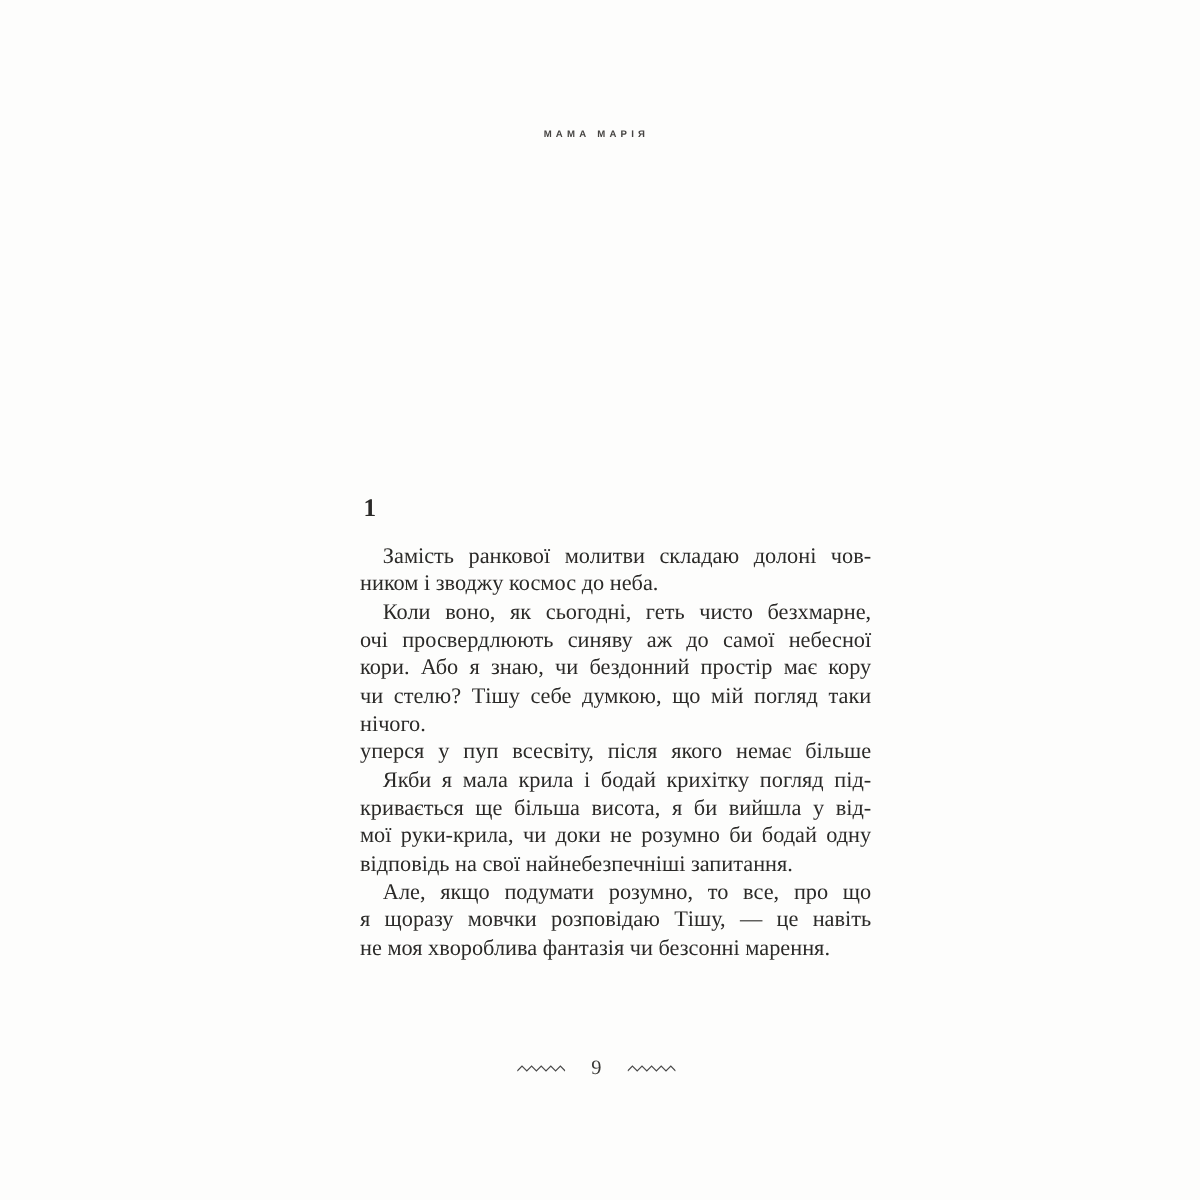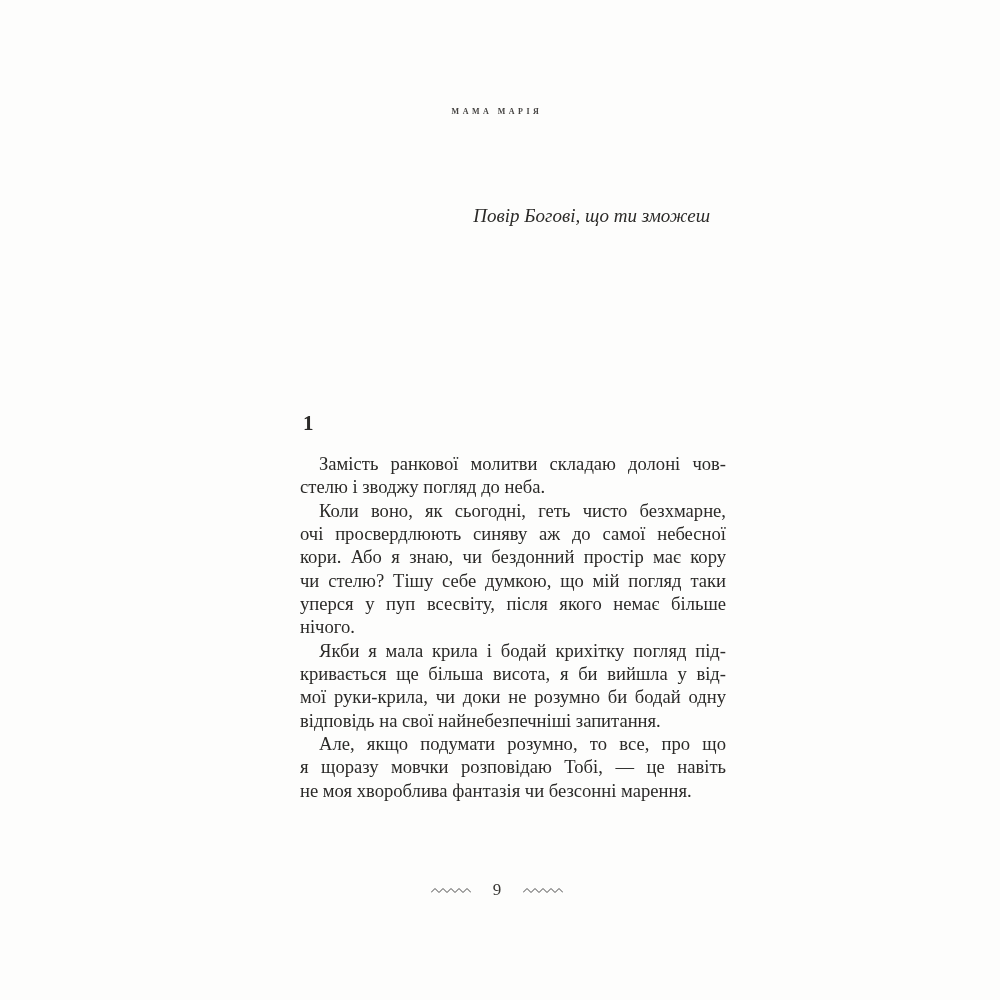--- a/index.html
+++ b/index.html
@@ -13,21 +13,21 @@
     color: var(--ink, #2b2a28);
     font-family: "Liberation Serif", serif;
     overflow: hidden;
   }
   .running-header {
     position: absolute;
     top: 107px;
     left: 284px;
     width: 426px;
     text-align: center;
-    font-family: Liberation Serif, serif;
+    font-family: Liberation Sans, sans-serif;
     font-size: 8px;
     font-weight: 600;
     letter-spacing: 3.5px;
     color: #454341;
   }
   .epigraph {
     position: absolute;
     top: 203px;
     left: 284px;
     width: 426px;
@@ -76,47 +76,46 @@
   .zigzag { display: block; }
 </style>
 </head>
 <body>
 
 <div class="page" style="--paper: #fdfdfc; --ink: #2b2a28; --ornament: #4a4a4a;">
 
   <div class="running-header">МАМА МАРІЯ</div>
 
   <div class="epigraph">
-    <div class="epigraph-quote">Повір Богові, що ти зможеш</div>
   </div>
 
   <div class="chapter-number">1</div>
 
   <div class="body-text">
       <div class="para">
         <div class="line first just">Замість ранкової молитви складаю долоні чов-</div>
-        <div class="line">стелю і зводжу погляд до неба.</div>
+        <div class="line">ником і зводжу космос до неба.</div>
       </div>
       <div class="para">
         <div class="line first just">Коли воно, як сьогодні, геть чисто безхмарне,</div>
         <div class="line just">очі просвердлюють синяву аж до самої небесної</div>
         <div class="line just">кори. Або я знаю, чи бездонний простір має кору</div>
         <div class="line just">чи стелю? Тішу себе думкою, що мій погляд таки</div>
+        <div class="line">нічого.</div>
         <div class="line just">уперся у пуп всесвіту, після якого немає більше</div>
-        <div class="line">нічого.</div>
       </div>
       <div class="para">
         <div class="line first just">Якби я мала крила і бодай крихітку погляд під-</div>
         <div class="line just">кривається ще більша висота, я би вийшла у від-</div>
         <div class="line just">мої руки-крила, чи доки не розумно би бодай одну</div>
         <div class="line">відповідь на свої найнебезпечніші запитання.</div>
       </div>
       <div class="para">
         <div class="line first just">Але, якщо подумати розумно, то все, про що</div>
-        <div class="line just">я щоразу мовчки розповідаю Тобі, — це навіть</div>
+        <div class="line just">я щоразу мовчки розповідаю Тішу, — це навіть</div>
         <div class="line">не моя хвороблива фантазія чи безсонні марення.</div>
       </div>
     </div>
 
   <div class="footer">
     <svg class="zigzag" width="40" height="9" viewBox="0 0 40 9">
       <polyline points="0,6.5 4,2.5 8,6.5 12,2.5 16,6.5 20,2.5 24,6.5 28,2.5 32,6.5 36,2.5 40,6.5" fill="none" stroke="currentColor" stroke-width="1"></polyline>
     </svg>
     <div class="page-number">9</div>
     <svg class="zigzag" width="40" height="9" viewBox="0 0 40 9">

